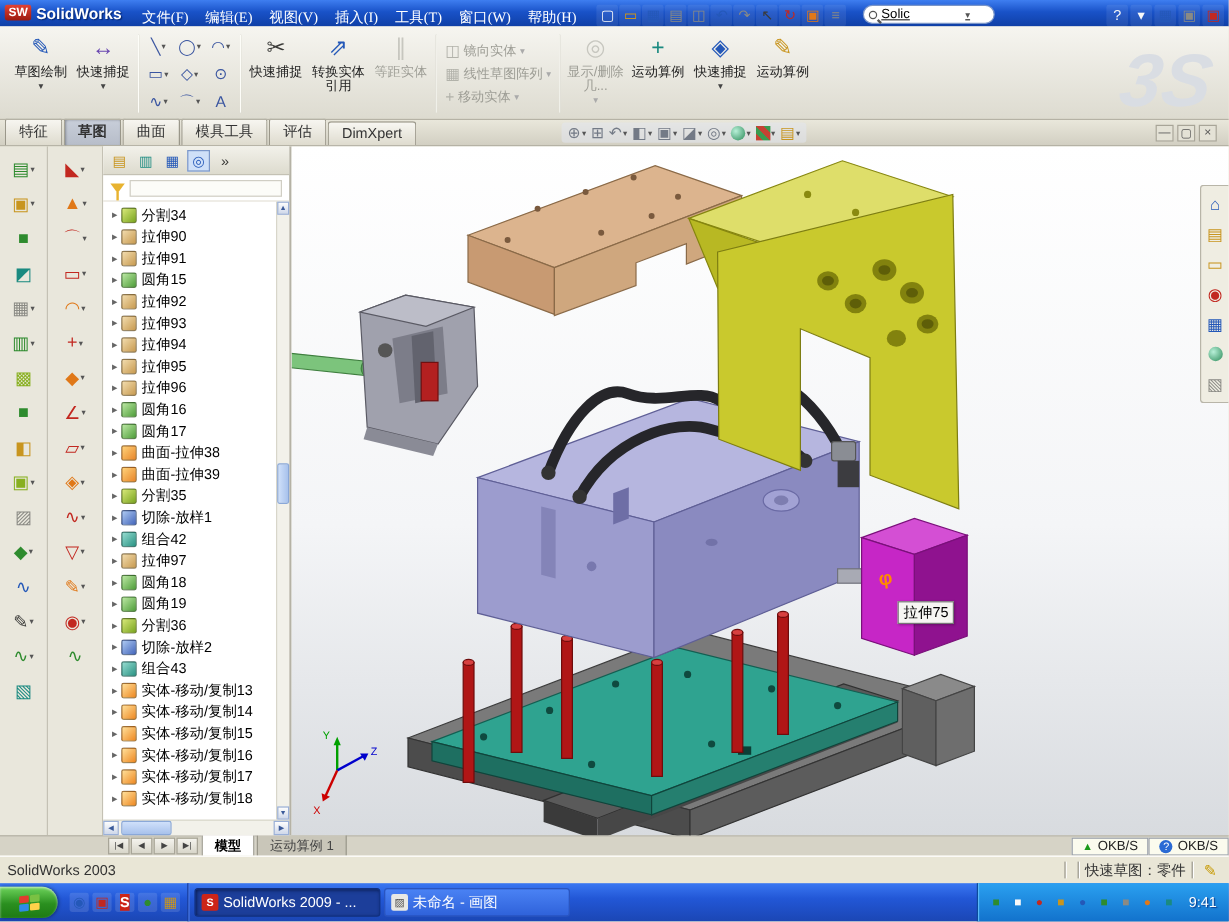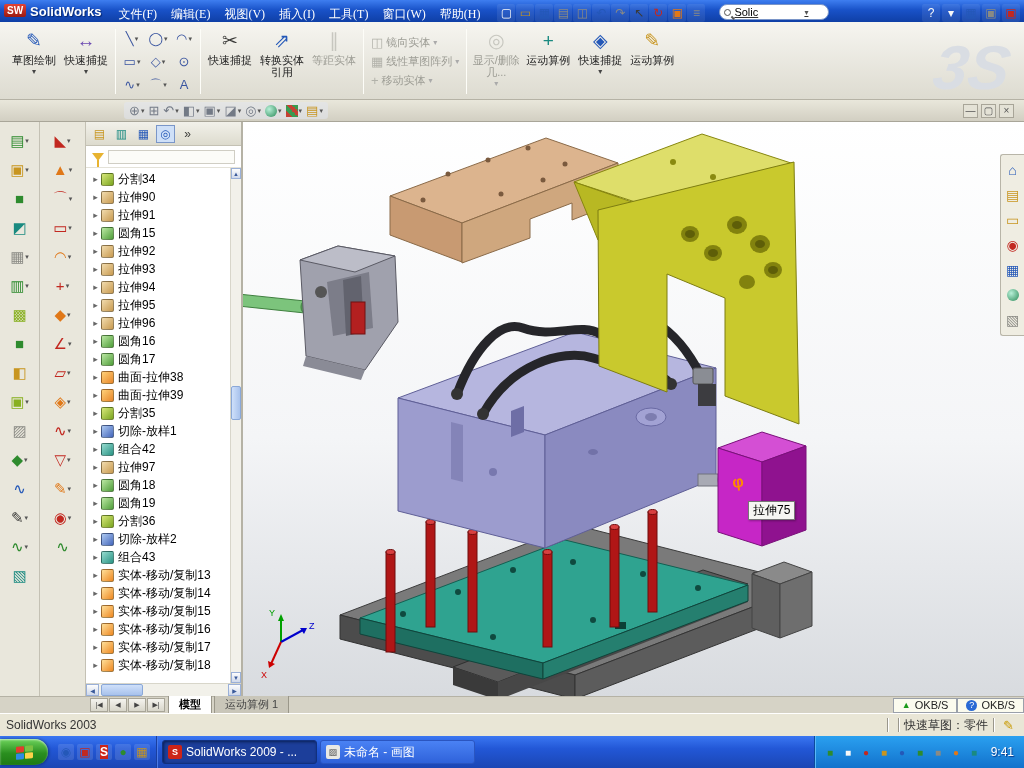--- a/index.html
+++ b/index.html
@@ -349,20 +349,29 @@
 
         <div class="rbtn enabled">
           <span class="ric c-gold">✎</span>
           <span class="rlabel">运动算例</span>
 
         </div>
       </div>
   </div>
 
   <div class="tabrow">
+    <div style="display:flex;align-items:flex-end">
+
+    <div class="mode-tab">特征</div>
+        <div class="mode-tab tab-active">草图</div>
+        <div class="mode-tab">曲面</div>
+        <div class="mode-tab">模具工具</div>
+        <div class="mode-tab">评估</div>
+        <div class="mode-tab">DimXpert</div>
+      </div>
     <div class="view-tools">
 
         <span class="vt-ic">
           <span class="vt-g c-slate">⊕</span>
           <span class="sg-arrow">▾</span>
         </span>
 
         <span class="vt-ic">
           <span class="vt-g c-slate">⊞</span>
 

